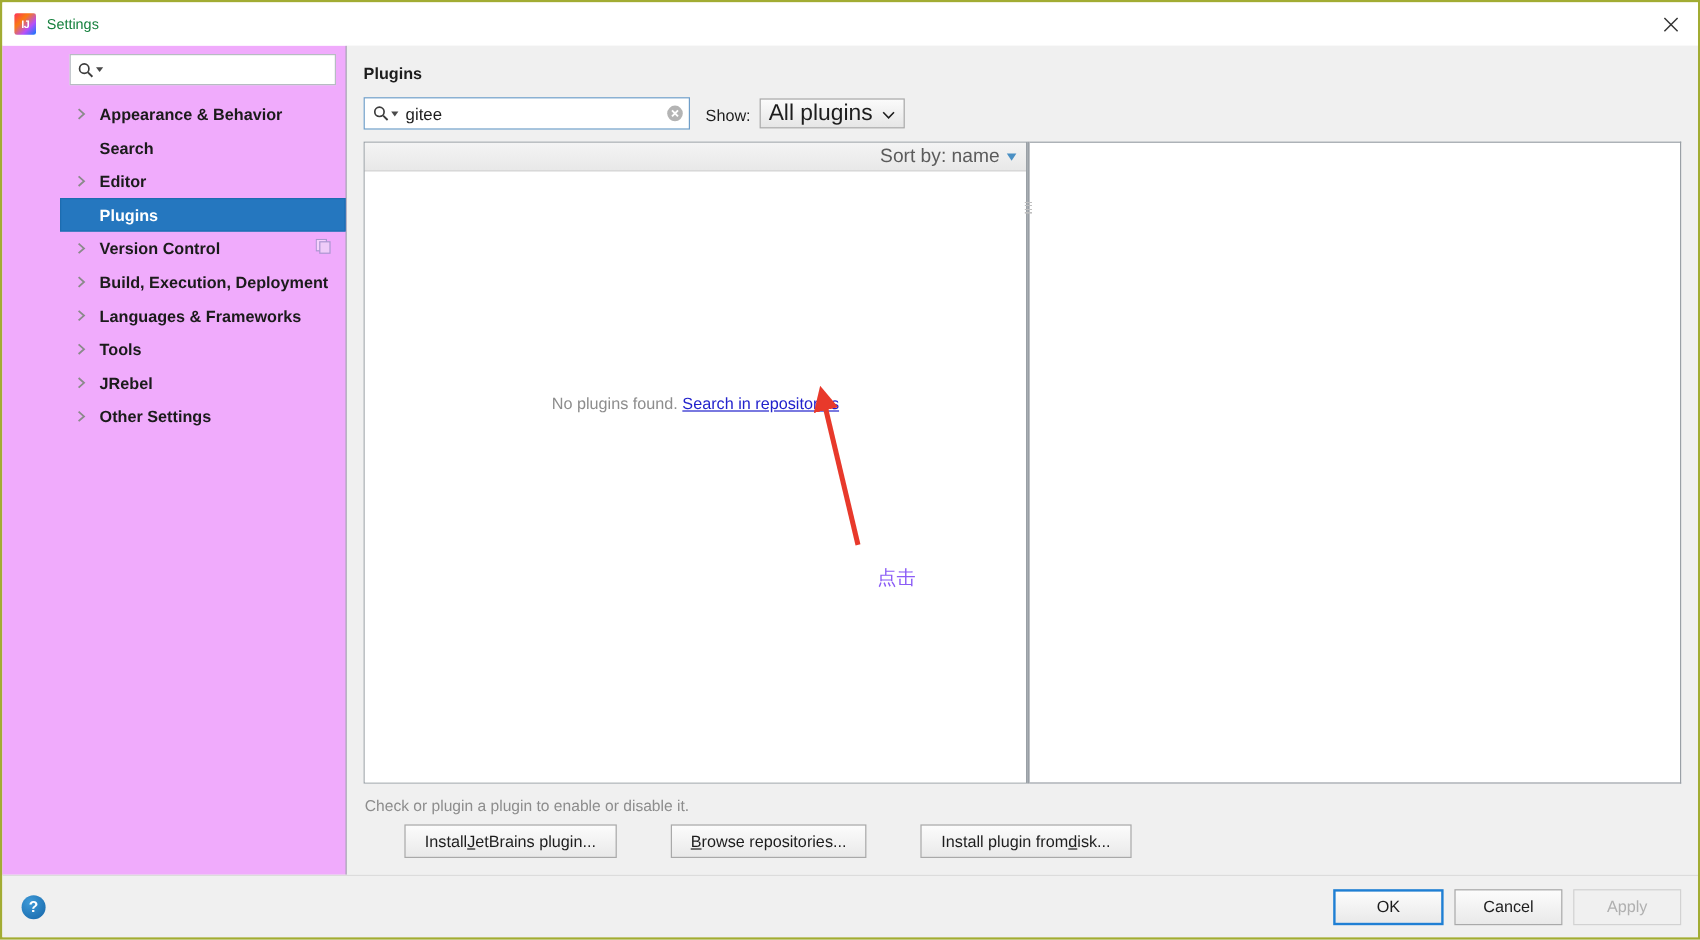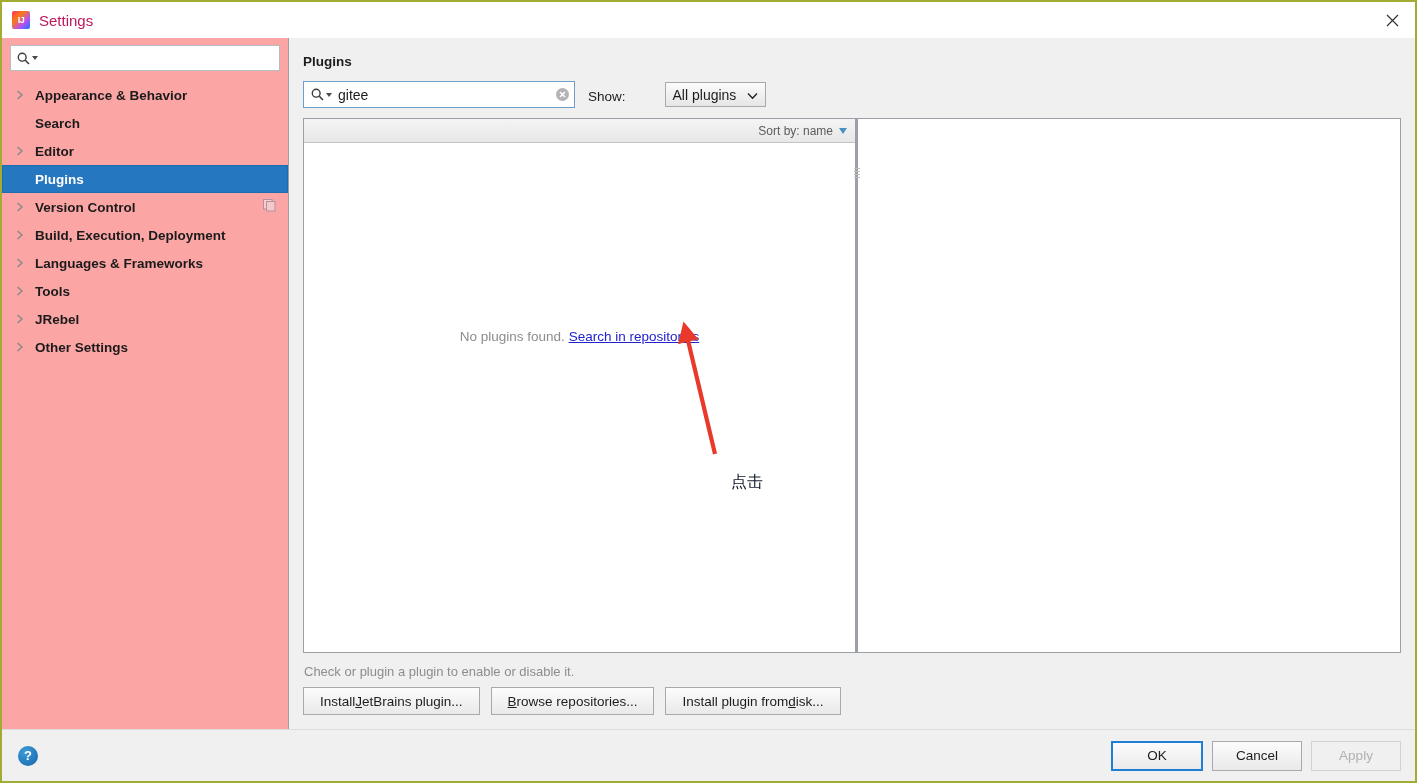--- a/index.html
+++ b/index.html
@@ -37,39 +37,40 @@
     position: relative;
     flex: 0 0 auto;
   }
   #app-icon::after {
     content: "IJ";
     position: absolute; inset: 0;
     color: #fff; font-size: 9px; font-weight: bold;
     display: flex; align-items: center; justify-content: center;
     letter-spacing: -0.5px;
   }
-  #title-text { font-size: 15px; color: #be185d; }
+  #title-text { font-size: 12px; color: #15803d; }
   #close-btn {
     position: absolute; right: 0; top: 0;
     width: 46px; height: 36px;
     display: flex; align-items: center; justify-content: center;
     cursor: pointer;
   }
   #close-btn svg { display: block; }
 
   
   #body-row { flex: 1 1 auto; display: flex; min-height: 0; }
 
   
   #sidebar {
     width: 287px; min-width: 287px;
-    background: #fca5a5;
+    background: #f0abfc;
     border-right: 1px solid #9aa0a6;
     display: flex; flex-direction: column;
     padding-top: 7px;
+    padding-left: 48px;
   }
   #sidebar-search {
     margin: 0 8px 10px 8px;
     height: 26px;
     background: #fff;
     border: 1px solid #b6bcc2;
     display: flex; align-items: center;
     padding-left: 6px;
   }
   .magnifier { display: flex; align-items: center; }
@@ -132,21 +133,21 @@
     font-family: inherit; font-size: 14px; padding: 0 6px; background: transparent;
     color: #1d1d1d;
   }
   #clear-icon { cursor: pointer; display: flex; align-items: center; }
   #show-label { margin: 4px 7px 0 13px; font-size: 13.5px; }
   #show-combo {
     height: 25px; min-width: 101px;
     background: linear-gradient(#fbfbfb, #e6e6e6);
     border: 1px solid #a9a9a9;
     display: flex; align-items: center; justify-content: space-between;
-    padding: 0 7px; font-size: 14px; cursor: pointer; margin-left: 32px;
+    padding: 0 7px; font-size: 19px; cursor: pointer;
   }
   #show-combo .chev { margin-left: 8px; }
 
   
   #panes {
     flex: 1 1 auto; min-height: 0;
     display: flex;
     margin-top: 10px;
     margin-bottom: 0;
   }
@@ -155,21 +156,21 @@
     border: 1px solid #9aa0a6;
     background: #fff;
     display: flex; flex-direction: column;
   }
   #list-header {
     height: 24px; min-height: 24px;
     background: linear-gradient(#f4f4f4, #e8e8e8);
     border-bottom: 1px solid #c4c4c4;
     display: flex; align-items: center; justify-content: flex-end;
     padding-right: 8px;
-    color: #5c5c5c; font-size: 12px;
+    color: #5c5c5c; font-size: 16px;
   }
   #sort-by { display: flex; align-items: center; cursor: pointer; }
   #sort-by .sorttri {
     width: 0; height: 0; margin-left: 6px;
     border-left: 4.5px solid transparent; border-right: 4.5px solid transparent;
     border-top: 6px solid #4a90c4;
   }
   #list-body {
     flex: 1 1 auto; position: relative; background: #fff;
   }
@@ -203,21 +204,21 @@
     color: #8d8d8d; font-size: 13px;
     margin: 11px 0 8px 1px;
   }
   #action-buttons { display: flex; gap: 11px; padding-bottom: 14px; }
   .btn {
     height: 28px;
     background: linear-gradient(#fcfcfc, #e9e9e9);
     border: 1px solid #a9a9a9;
     font-family: inherit; font-size: 13.5px; color: #1d1d1d;
     display: flex; align-items: center; justify-content: center;
-    padding: 0 16px; cursor: pointer; white-space: nowrap;
+    padding: 0 16px; cursor: pointer; white-space: nowrap; margin-left: 34px;
   }
   .btn u { text-decoration: underline; }
 
   
   #footer {
     height: 52px; min-height: 52px;
     background: #f0f0f0;
     border-top: 1px solid #dcdcdc;
     display: flex; align-items: center;
     padding: 0 14px 0 16px;
@@ -250,21 +251,21 @@
   }
 
   
   #annotation {
     position: absolute; left: 0; top: 0;
     width: 1417px; height: 783px;
     pointer-events: none;
   }
   #annot-text {
     position: absolute; left: 729px; top: 470px;
-    color: #0f172a; font-size: 16px;
+    color: #8b5cf6; font-size: 16px;
     font-family: "DejaVu Sans", sans-serif;
   }
 </style>
 </head>
 <body>
 
 <div id="window">
 
   <div id="titlebar">
     <div id="app-icon"></div>

